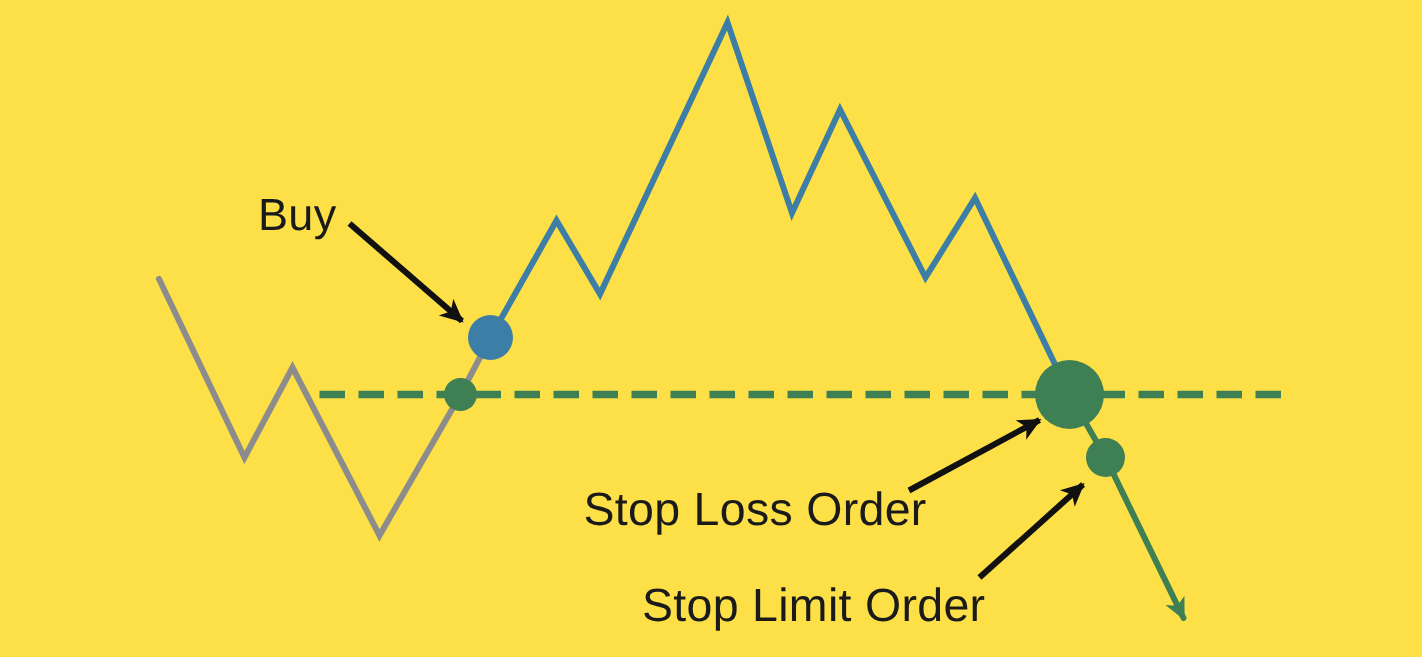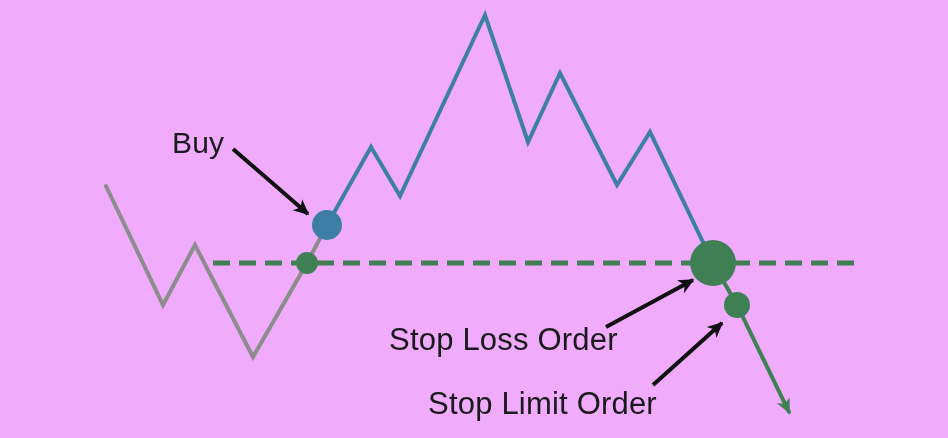--- a/index.html
+++ b/index.html
@@ -11,21 +11,21 @@
   body {
     width: 948px;
     height: 438px;
     overflow: hidden;
     font-family: "Liberation Sans", sans-serif;
   }
   #diagram-root {
     position: relative;
     width: 948px;
     height: 438px;
-    background: #f0abfc;
+    background: #fde047;
   }
   #diagram-svg {
     position: absolute;
     top: 0;
     left: 0;
     width: 948px;
     height: 438px;
     display: block;
   }
   .label-text {

